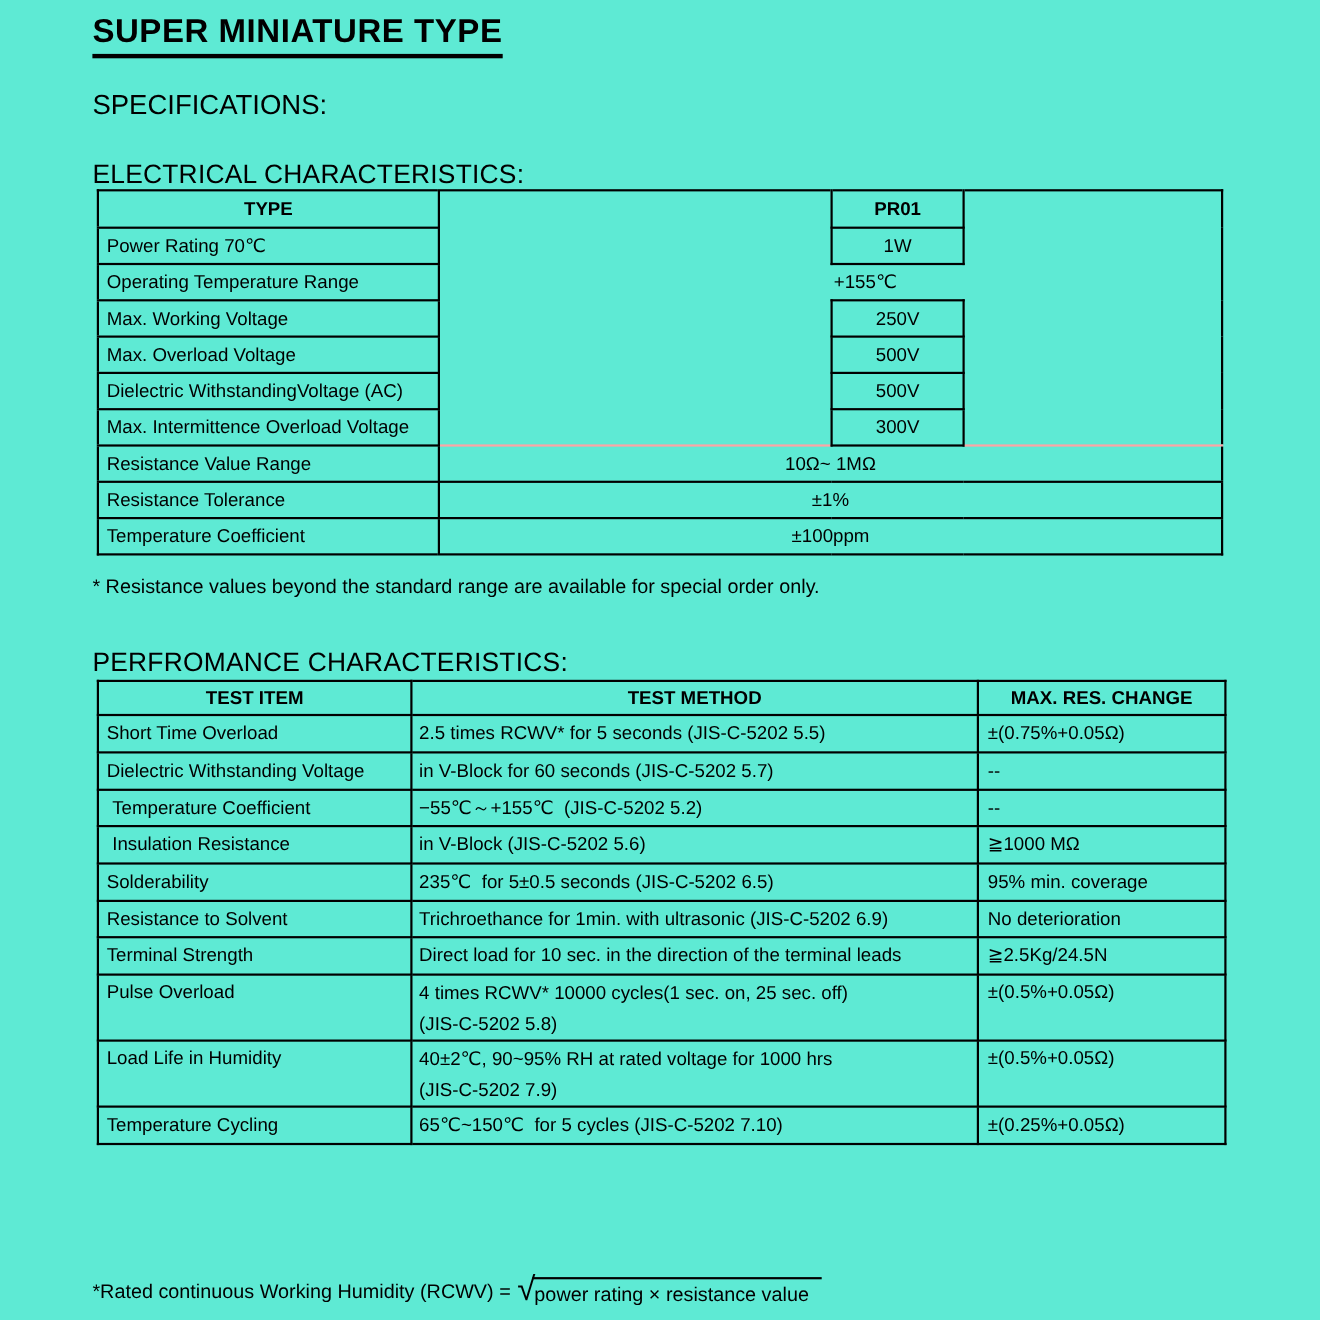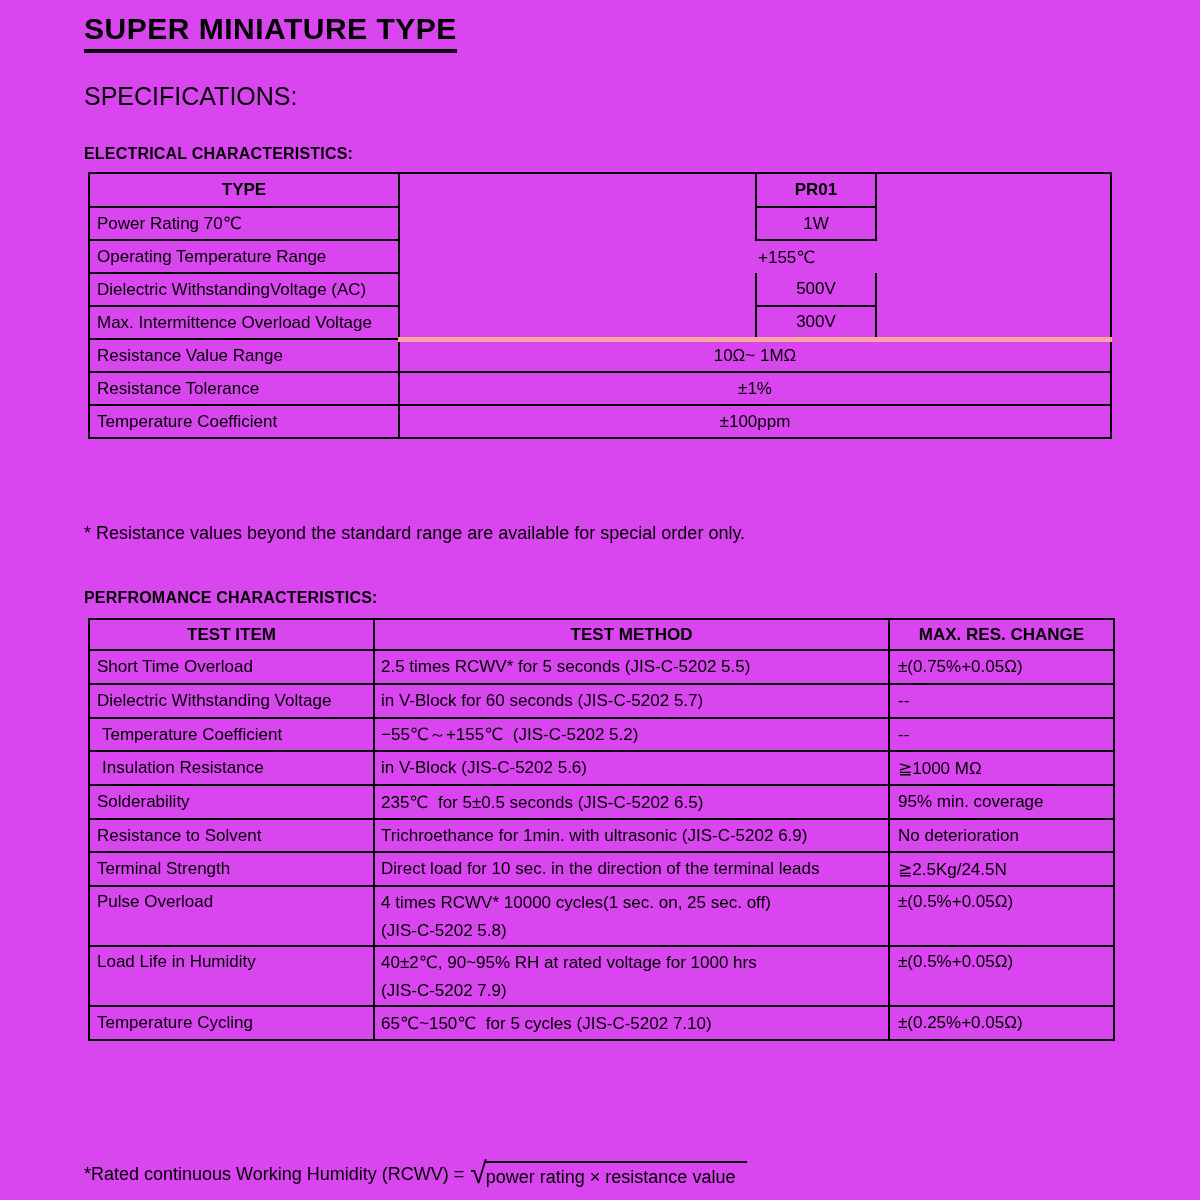--- a/index.html
+++ b/index.html
@@ -1,34 +1,34 @@
 <!DOCTYPE html>
 <html><head>
 <meta charset="utf-8">
 <style>
   html, body { margin: 0; padding: 0; background: #ffffff; }
   .doc {
     position: relative;
     width: 1200px;
     height: 1200px;
-    background: #d946ef;
+    background: #5eead4;
     color: #000000;
     font-family: "Liberation Sans", "DejaVu Sans", sans-serif;
     overflow: hidden;
   }
   .abs { position: absolute; }
 
   .main-title {
     left: 84px; top: 12px;
     font-size: 30px; font-weight: bold; letter-spacing: 0.5px;
     border-bottom: 4px solid #000; padding-bottom: 3px;
     display: inline-block;
   }
   .spec-heading { left: 84px; top: 82px; font-size: 25px; font-weight: normal; }
-  .section-heading { font-size: 16px; font-weight: bold; letter-spacing: 0.2px; }
+  .section-heading { font-size: 24px; font-weight: normal; letter-spacing: 0.2px; }
   .elec-heading { left: 84px; top: 145px; }
   .perf-heading { left: 84px; top: 589px; }
   .elec-note { left: 84px; top: 523px; font-size: 18px; }
 
   table { border-collapse: collapse; table-layout: fixed; }
   td { padding: 0; font-size: 17px; vertical-align: middle; overflow: hidden; }
 
   
   .elec-table { left: 88px; top: 172px; width: 1022px; border: 2px solid #000; }
   .elec-table td.lab {
@@ -38,21 +38,21 @@
   .elec-table td.lab.nobot { border-bottom: none; }
   .elec-table td.hdr { text-align: center; font-weight: bold; padding-left: 0; }
   .elec-table td.nob { border: none; }
   .elec-table td.vbox {
     border-left: 2px solid #000; border-right: 2px solid #000; border-bottom: 2px solid #000;
     text-align: center;
   }
   .elec-table td.vbox.btop { border-top: 2px solid #000; }
   .elec-table td.openval { border: none; text-align: left; padding-left: 2px; }
   .elec-table td.full { text-align: center; border-bottom: 2px solid #000; }
-  .elec-table td.full.btop { border-top: 5px solid #fca5a5; }
+  .elec-table td.full.btop { border-top: 2px solid #fca5a5; }
   .elec-table td.full.nobot { border-bottom: none; }
 
   
   .perf-table { left: 88px; top: 618px; width: 1025px; border: 2px solid #000; padding-left: 16px; }
   .perf-table td { border: 2px solid #000; }
   .perf-table td.head { text-align: center; font-weight: bold; }
   .perf-table td.item { padding-left: 7px; }
   .perf-table td.method { padding-left: 6px; }
   .perf-table td.change { padding-left: 8px; }
   .perf-table tr.dbl td { vertical-align: top; margin-left: 12px; }
@@ -103,20 +103,32 @@
       <td class="vbox">1W</td>
       <td class="nob"></td>
     </tr>
     <tr style="height:33px">
       <td class="lab">Operating Temperature Range</td>
       <td class="nob"></td>
       <td class="openval">+155℃</td>
       <td class="nob"></td>
     </tr>
     <tr style="height:33px">
+      <td class="lab">Max. Working Voltage</td>
+      <td class="nob"></td>
+      <td class="vbox btop">250V</td>
+      <td class="nob"></td>
+    </tr>
+    <tr style="height:33px">
+      <td class="lab">Max. Overload Voltage</td>
+      <td class="nob"></td>
+      <td class="vbox">500V</td>
+      <td class="nob"></td>
+    </tr>
+    <tr style="height:33px">
       <td class="lab">Dielectric WithstandingVoltage (AC)</td>
       <td class="nob"></td>
       <td class="vbox">500V</td>
       <td class="nob"></td>
     </tr>
     <tr style="height:33px">
       <td class="lab">Max. Intermittence Overload Voltage</td>
       <td class="nob"></td>
       <td class="vbox">300V</td>
       <td class="nob"></td>

